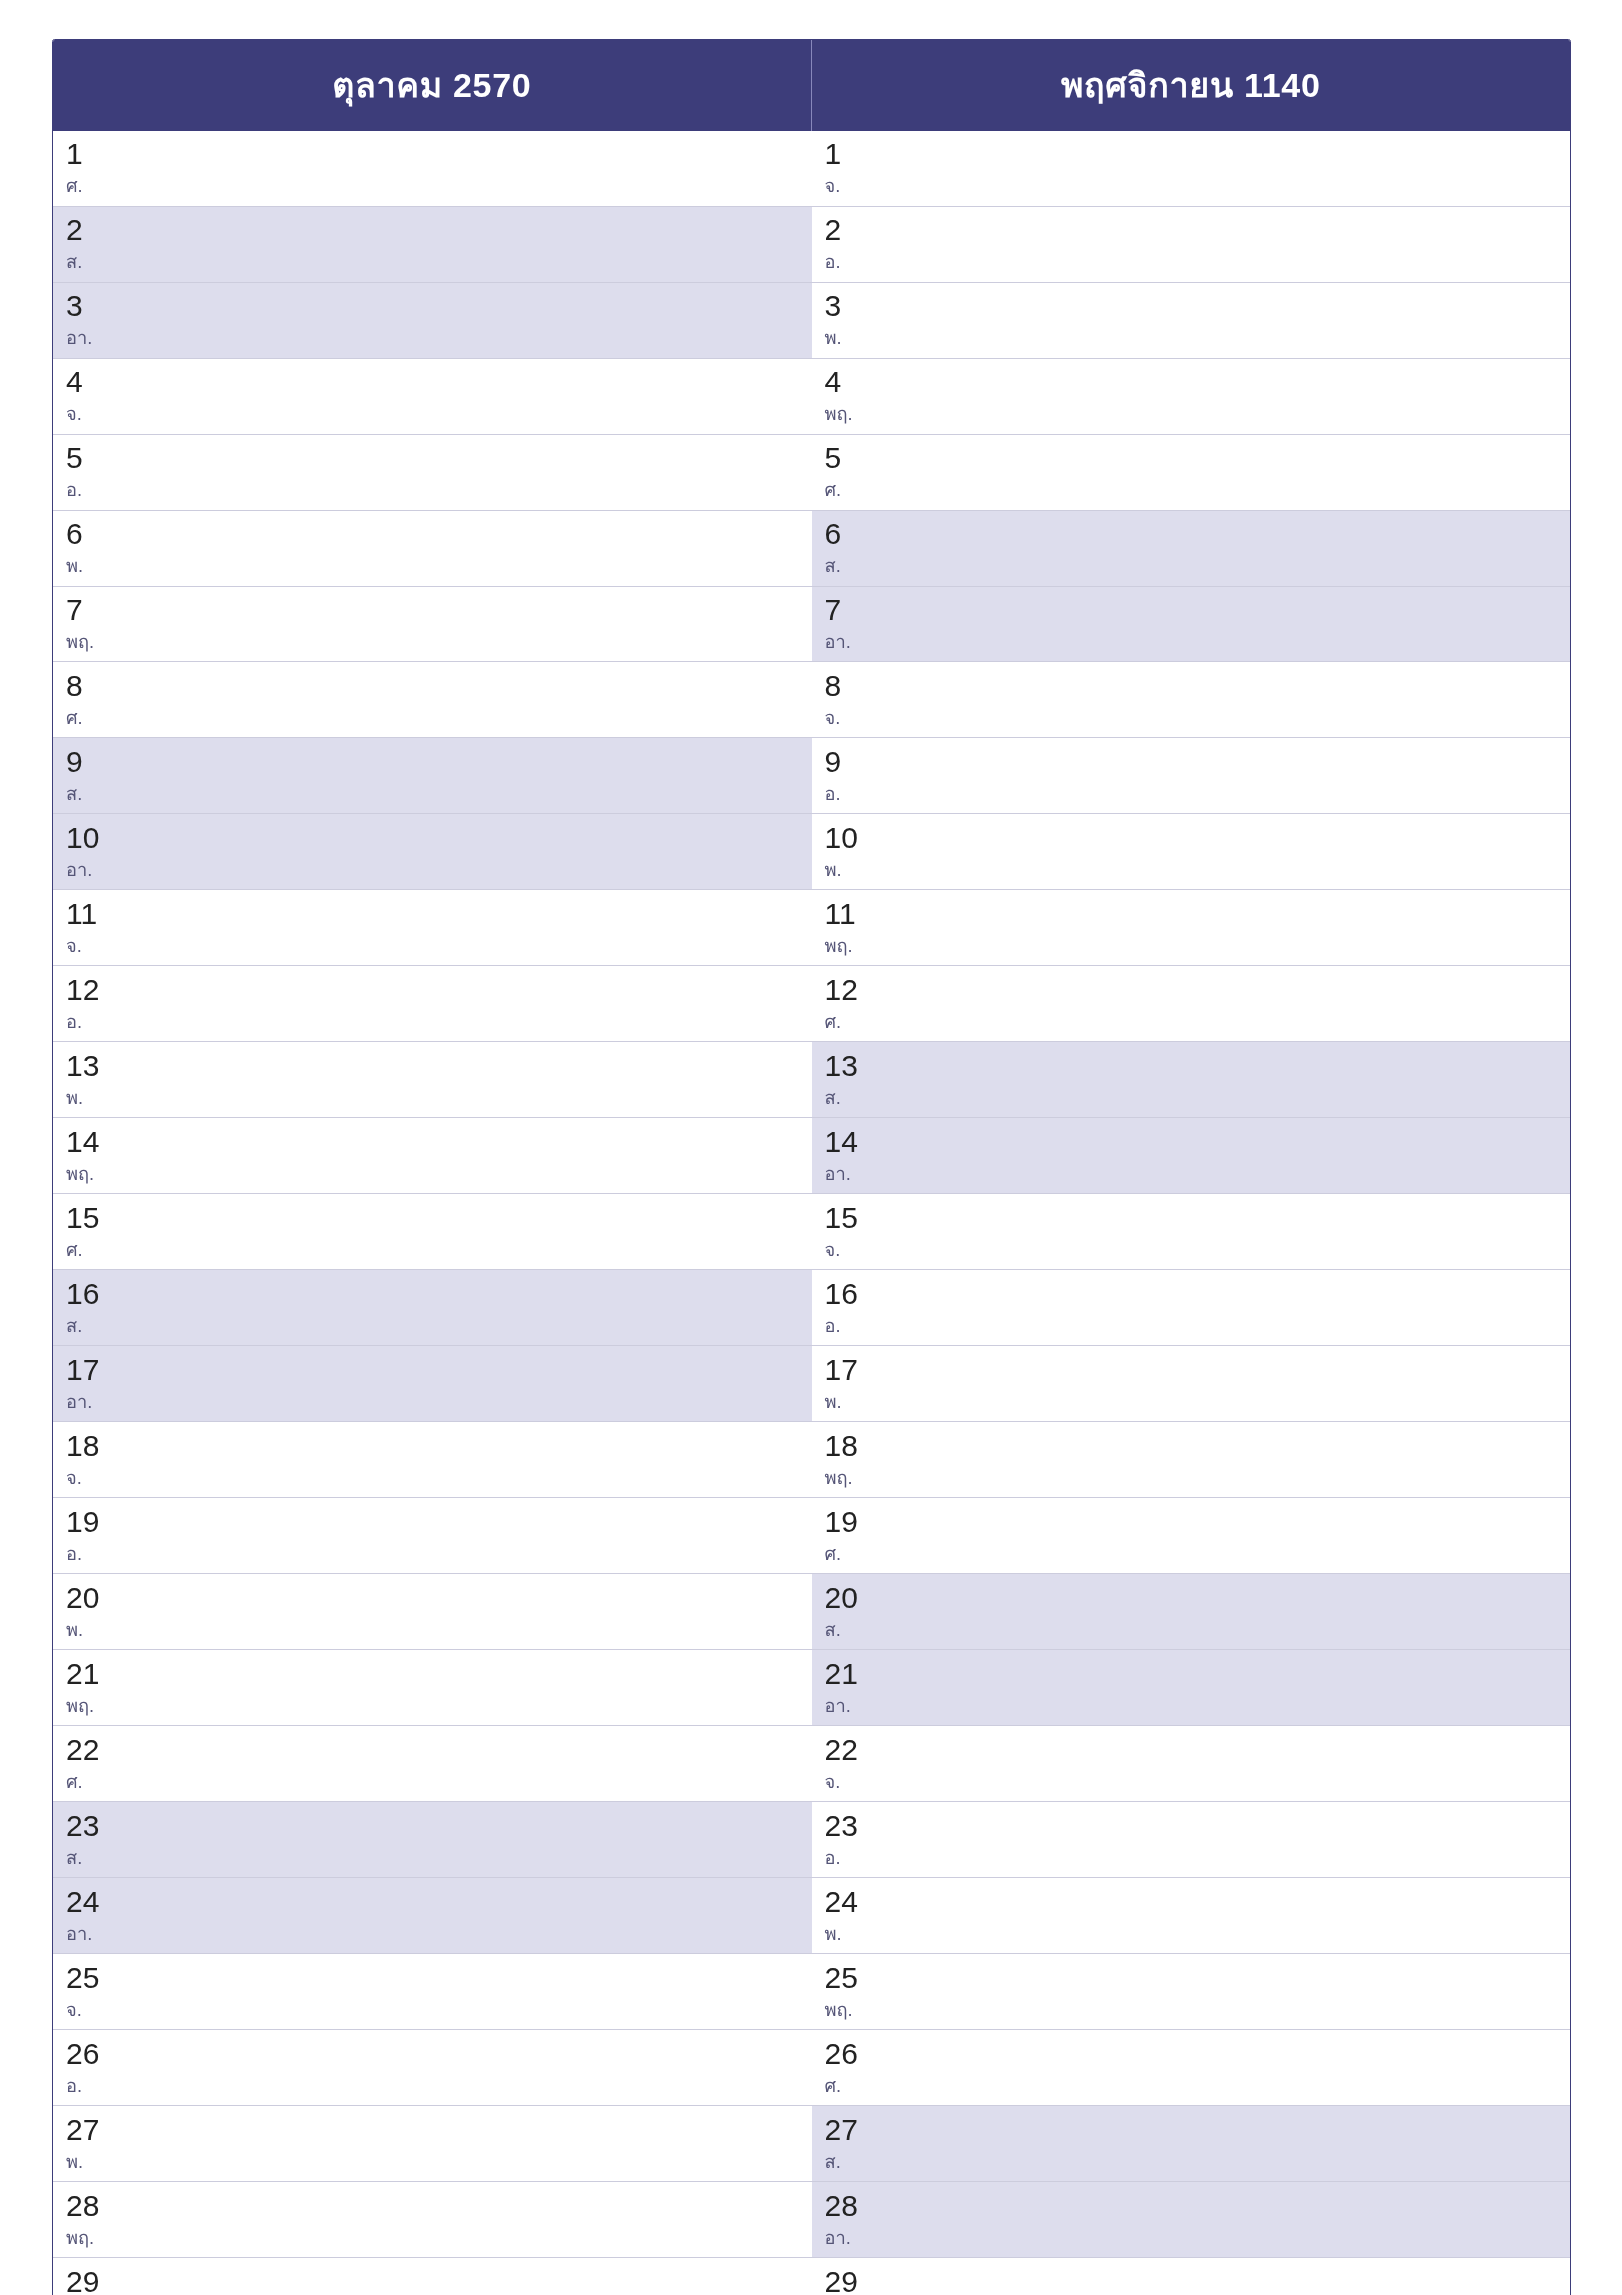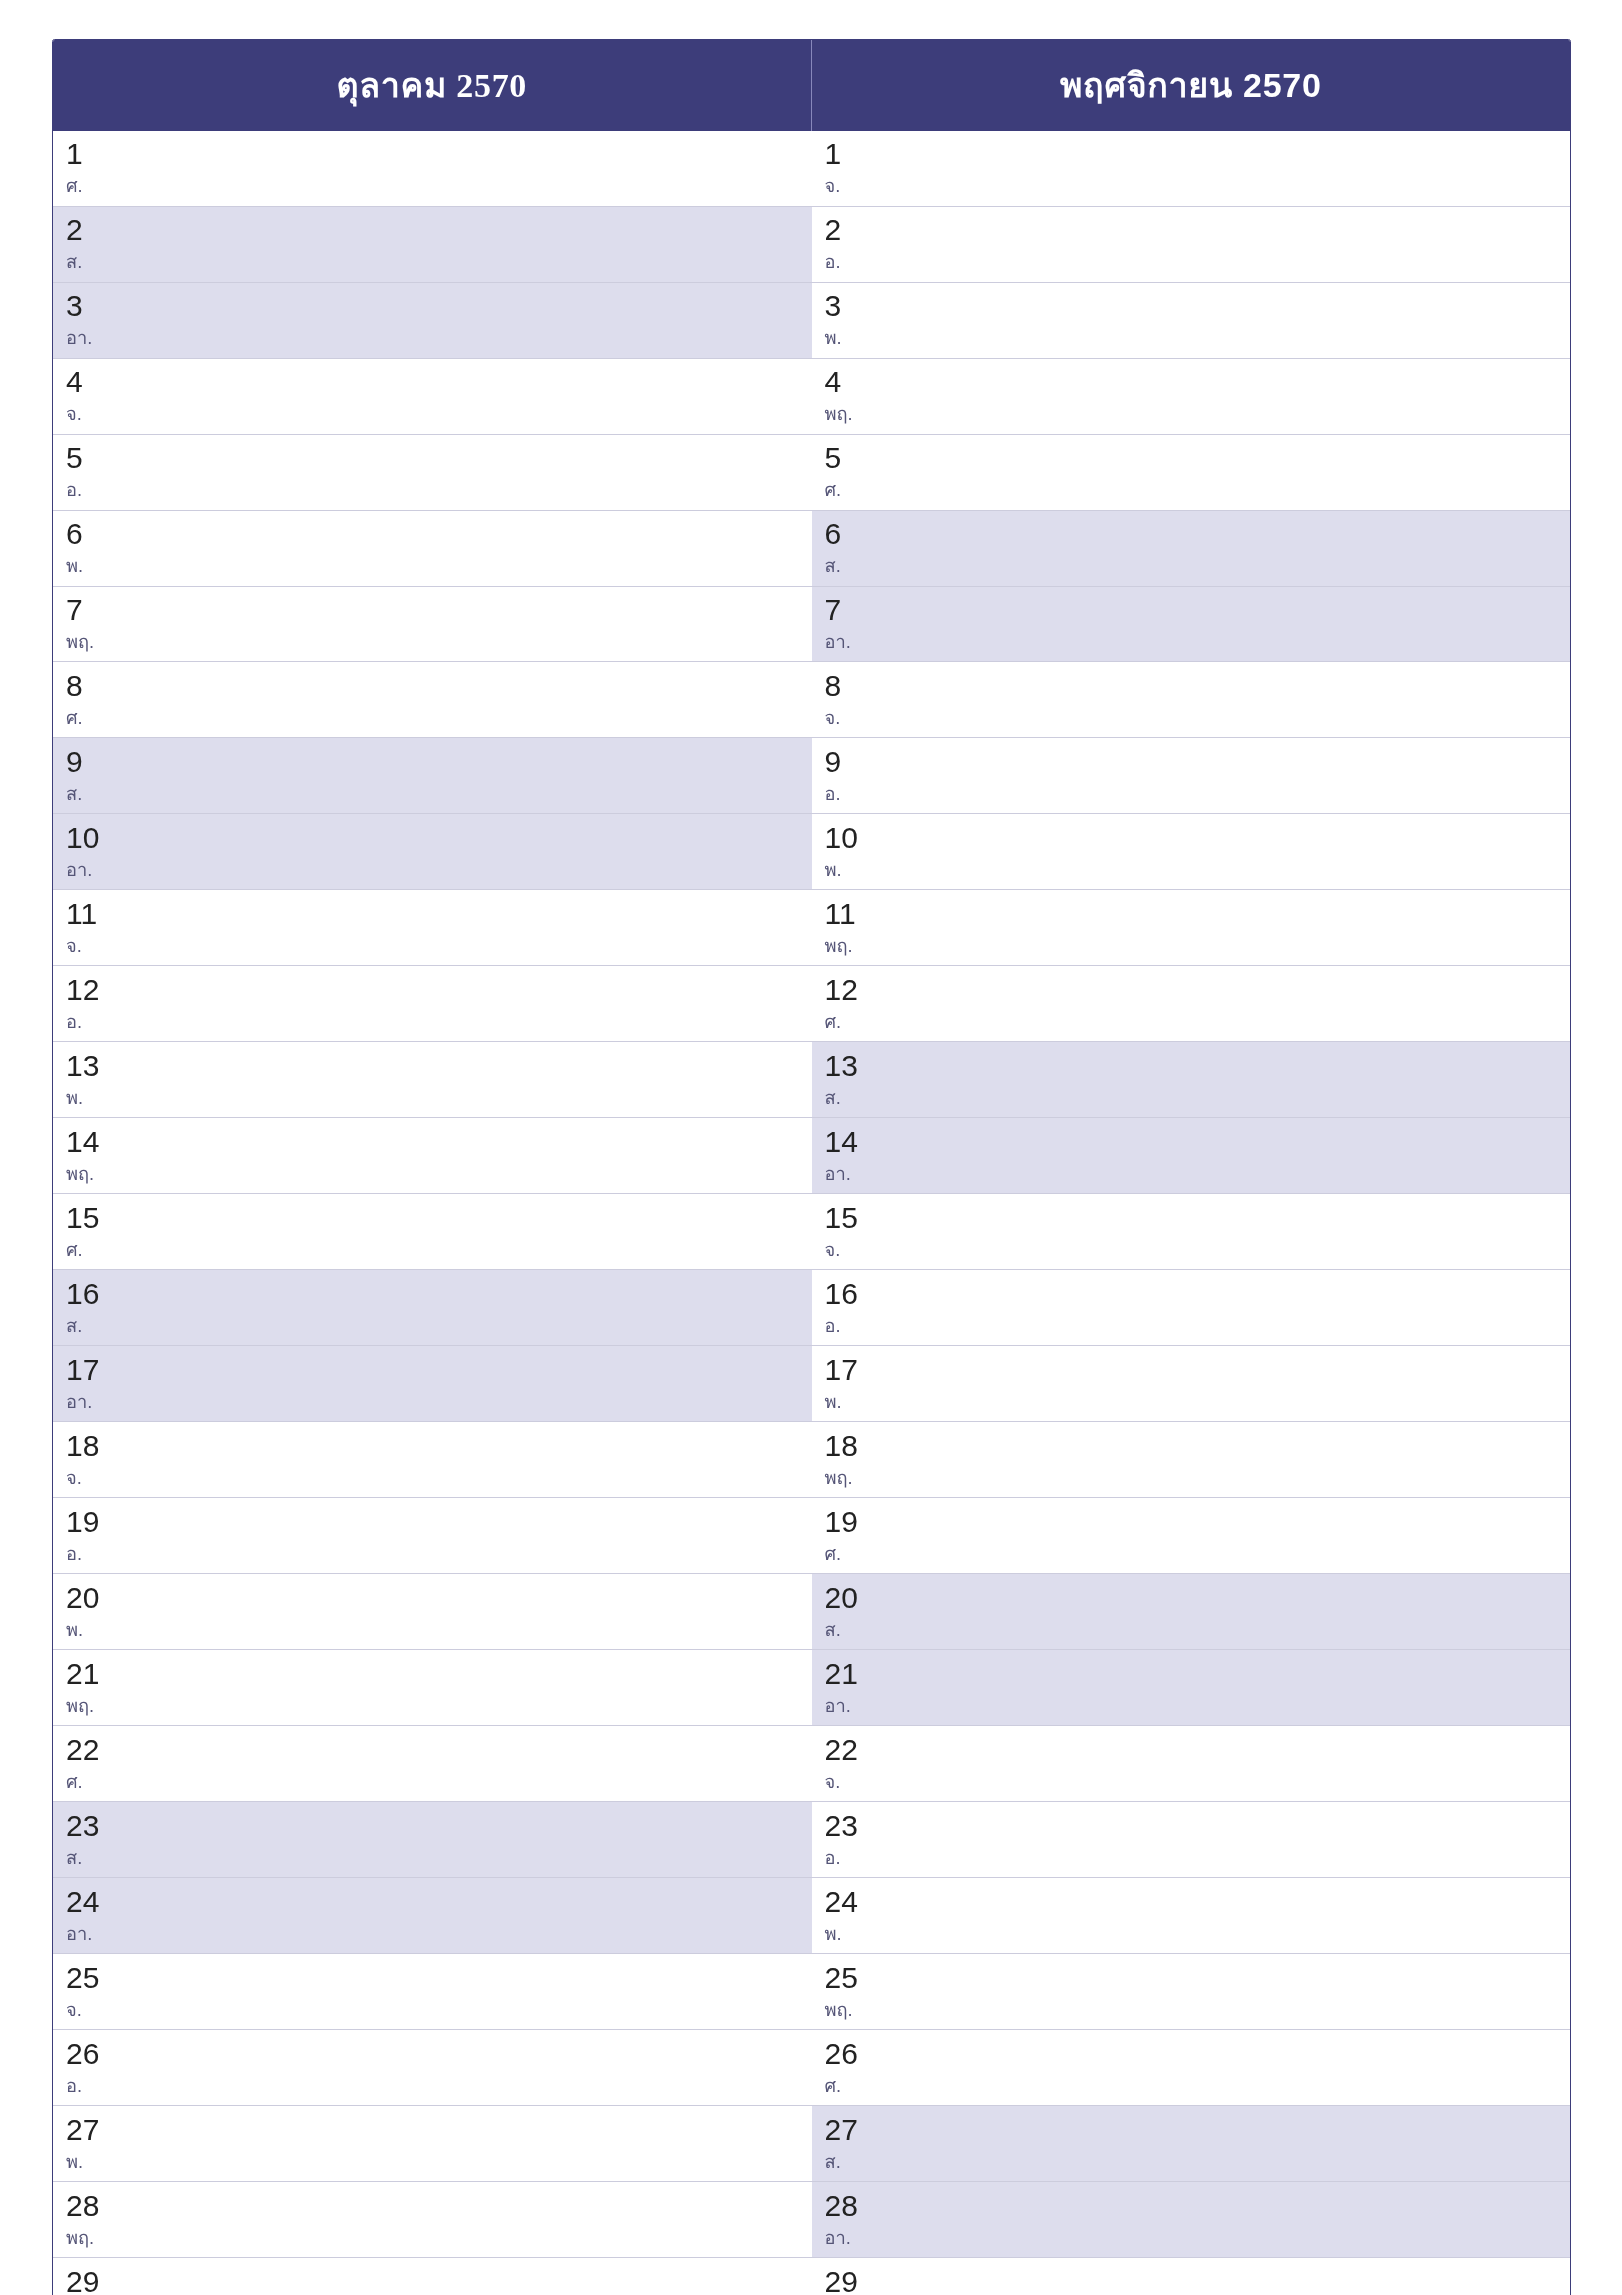--- a/index.html
+++ b/index.html
@@ -32,21 +32,20 @@
       color: #ffffff;
       text-align: center;
       padding: 18.3px 13px;
       font-size: 34px;
       font-weight: 600;
       letter-spacing: 0.7px;
     }
 
     .month-header:first-child {
       border-right: 0.7px solid #8888bb;
-      font-family: Liberation Serif, serif;
     }
 
     .days-column {
       display: flex;
       flex-direction: column;
     }
 
     .days-column:first-child {
       border-right: 0.7px solid #ccccdd;
     }
@@ -81,21 +80,21 @@
       margin-top: 1.3px;
     }
   </style>
 </head>
 <body>
 
 <div class="page">
   <div id="calendar-container">
       <div class="calendar-grid">
         <div class="month-header">ตุลาคม 2570</div>
-        <div class="month-header">พฤศจิกายน 2570</div>
+        <div class="month-header">พฤศจิกายน 1140</div>
         <div class="days-column">
           <div class="day-row weekday">
             <div class="day-number">1</div>
             <div class="day-name">ศ.</div>
           </div>
           <div class="day-row weekend">
             <div class="day-number">2</div>
             <div class="day-name">ส.</div>
           </div>
           <div class="day-row weekend">

